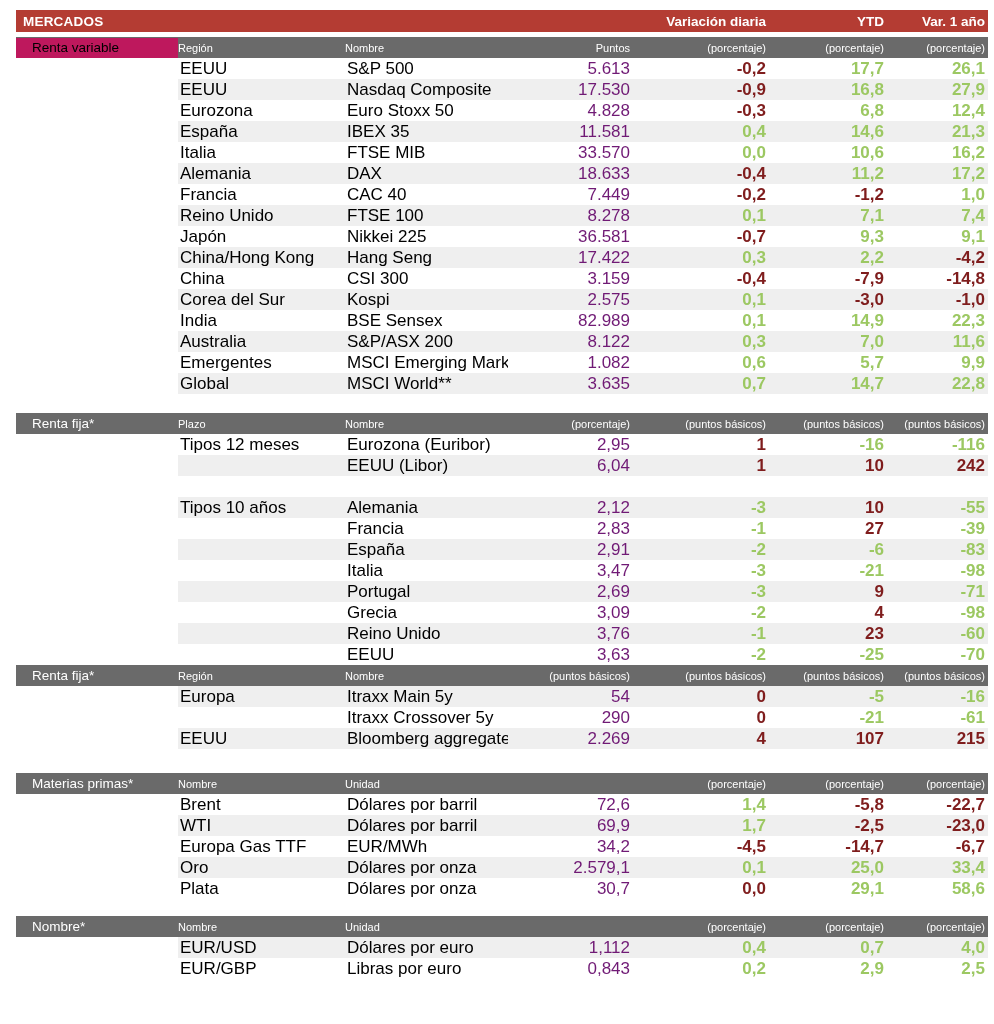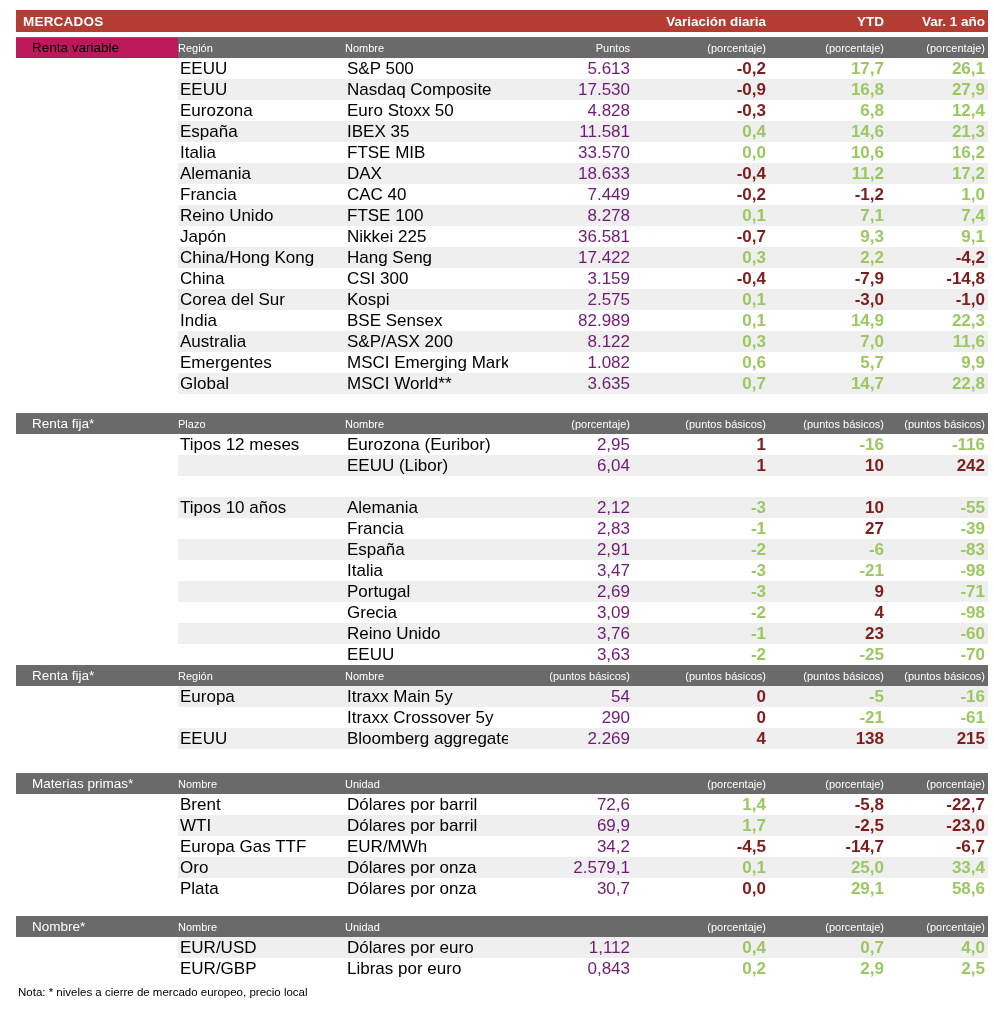--- a/index.html
+++ b/index.html
@@ -388,21 +388,21 @@
             <div class="cell rt chg neg">0</div>
             <div class="cell rt chg pos">-21</div>
             <div class="cell rt chg pos">-61</div>
           </div>
           <div class="grid row">
             <div class="cell lt"></div>
             <div class="cell lt name band">EEUU</div>
             <div class="cell lt name band">Bloomberg aggregate</div>
             <div class="cell rt val band">2.269</div>
             <div class="cell rt chg neg band">4</div>
-            <div class="cell rt chg neg band">138</div>
+            <div class="cell rt chg neg band">107</div>
             <div class="cell rt chg neg band">215</div>
           </div>
         </div>
         <div style="margin-top: 24px;">
           <div class="grid sec-header">
             <div class="sec-label">Materias primas*</div>
             <div class="cell lt">Nombre</div>
             <div class="cell lt">Unidad</div>
             <div class="cell rt"></div>
             <div class="cell rt">(porcentaje)</div>
@@ -479,19 +479,15 @@
             <div class="cell lt name">EUR/GBP</div>
             <div class="cell lt name">Libras por euro</div>
             <div class="cell rt val">0,843</div>
             <div class="cell rt chg pos">0,2</div>
             <div class="cell rt chg pos">2,9</div>
             <div class="cell rt chg pos">2,5</div>
           </div>
         </div>
       </div>
 
-    <div class="notes">
-      <div class="note">Nota: * niveles a cierre de mercado europeo, precio local</div>
-      <div class="note">Nota: ** niveles de cierre de la sesión anterior</div>
-    </div>
 
   </div>
 </div>
 
 </body></html>

